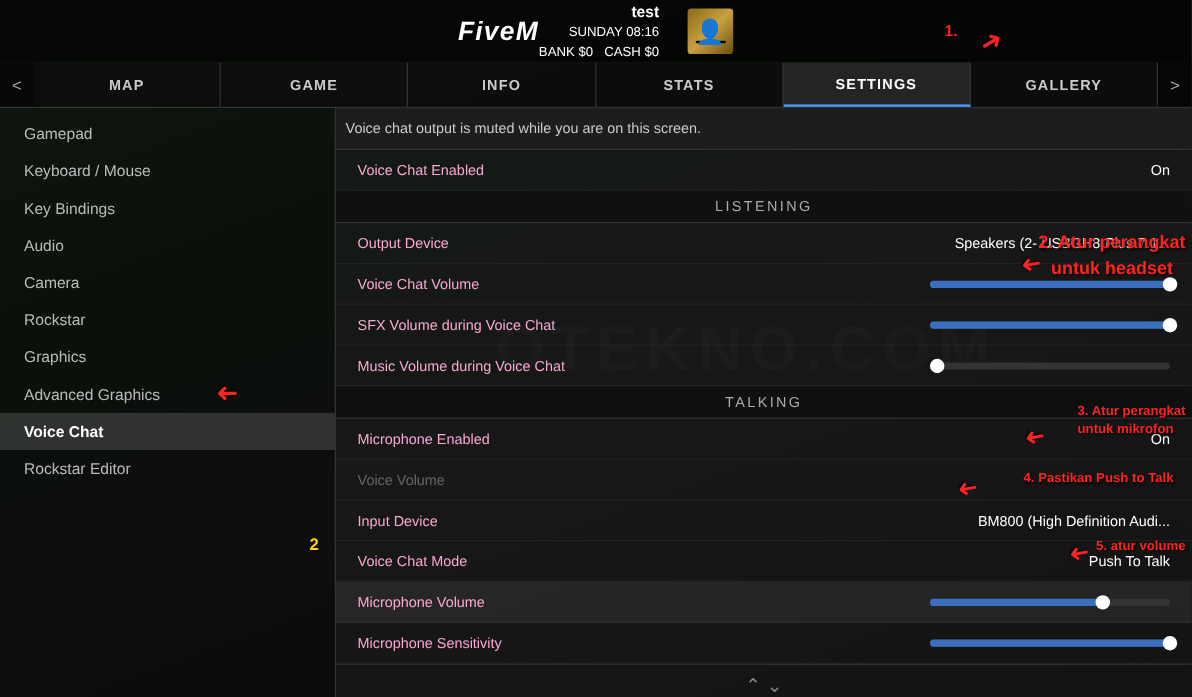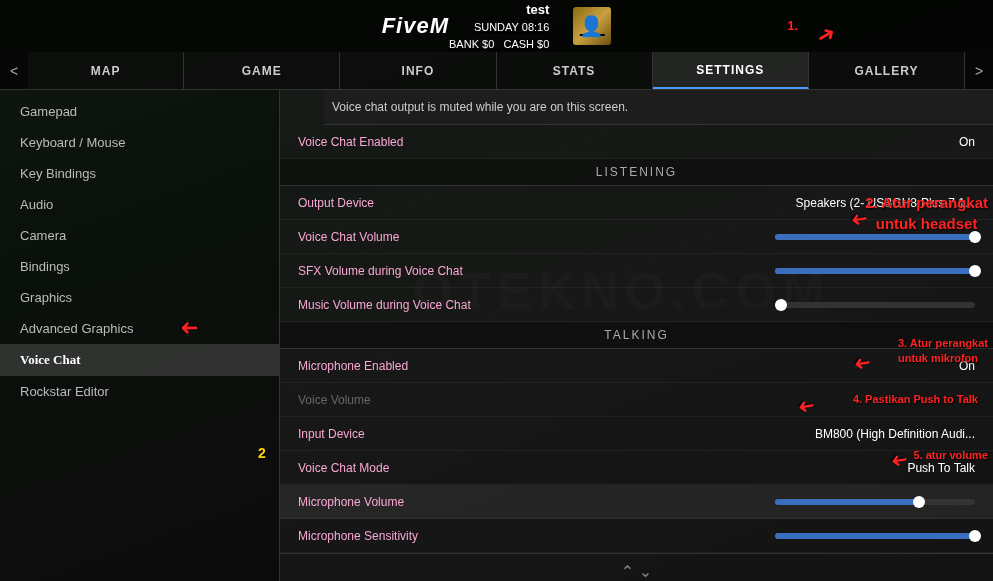--- a/index.html
+++ b/index.html
@@ -135,21 +135,20 @@
       padding: 8px 20px;
       color: #bbb;
       font-size: 13px;
       cursor: pointer;
     }
 
     .sidebar-item.active {
       background: rgba(255,255,255,0.15);
       color: #fff;
       font-weight: bold;
-      font-family: Liberation Serif, serif;
     }
 
     .watermark {
       position: absolute;
       top: 50%;
       left: 50%;
       transform: translate(-20%, -50%);
       color: rgba(255,255,255,0.08);
       font-size: 52px;
       font-weight: bold;
@@ -167,21 +166,20 @@
       overflow-y: auto;
       position: relative;
     }
 
     .muted-notice {
       background: rgba(30,30,30,0.9);
       padding: 10px 8px;
       color: #ccc;
       font-size: 12px;
       border-bottom: 1px solid #333;
-      margin-left: 44px;
     }
 
     .setting-row {
       display: flex;
       align-items: center;
       justify-content: space-between;
       padding: 7px 18px;
       border-bottom: 1px solid rgba(255,255,255,0.05);
       min-height: 34px;
     }
@@ -287,21 +285,21 @@
 </div>
 
 <div class="content-area">
 
   <div class="sidebar">
     <div class="sidebar-item">Gamepad</div>
     <div class="sidebar-item">Keyboard / Mouse</div>
     <div class="sidebar-item">Key Bindings</div>
     <div class="sidebar-item">Audio</div>
     <div class="sidebar-item">Camera</div>
-    <div class="sidebar-item">Bindings</div>
+    <div class="sidebar-item">Rockstar</div>
     <div class="sidebar-item">Graphics</div>
     <div class="sidebar-item">Advanced Graphics</div>
     <div class="sidebar-item active">Voice Chat</div>
     <div class="sidebar-item">Rockstar Editor</div>
   </div>
 
   <div class="settings-panel">
     <div class="muted-notice">Voice chat output is muted while you are on this screen.</div>
 
     <div class="setting-row">

